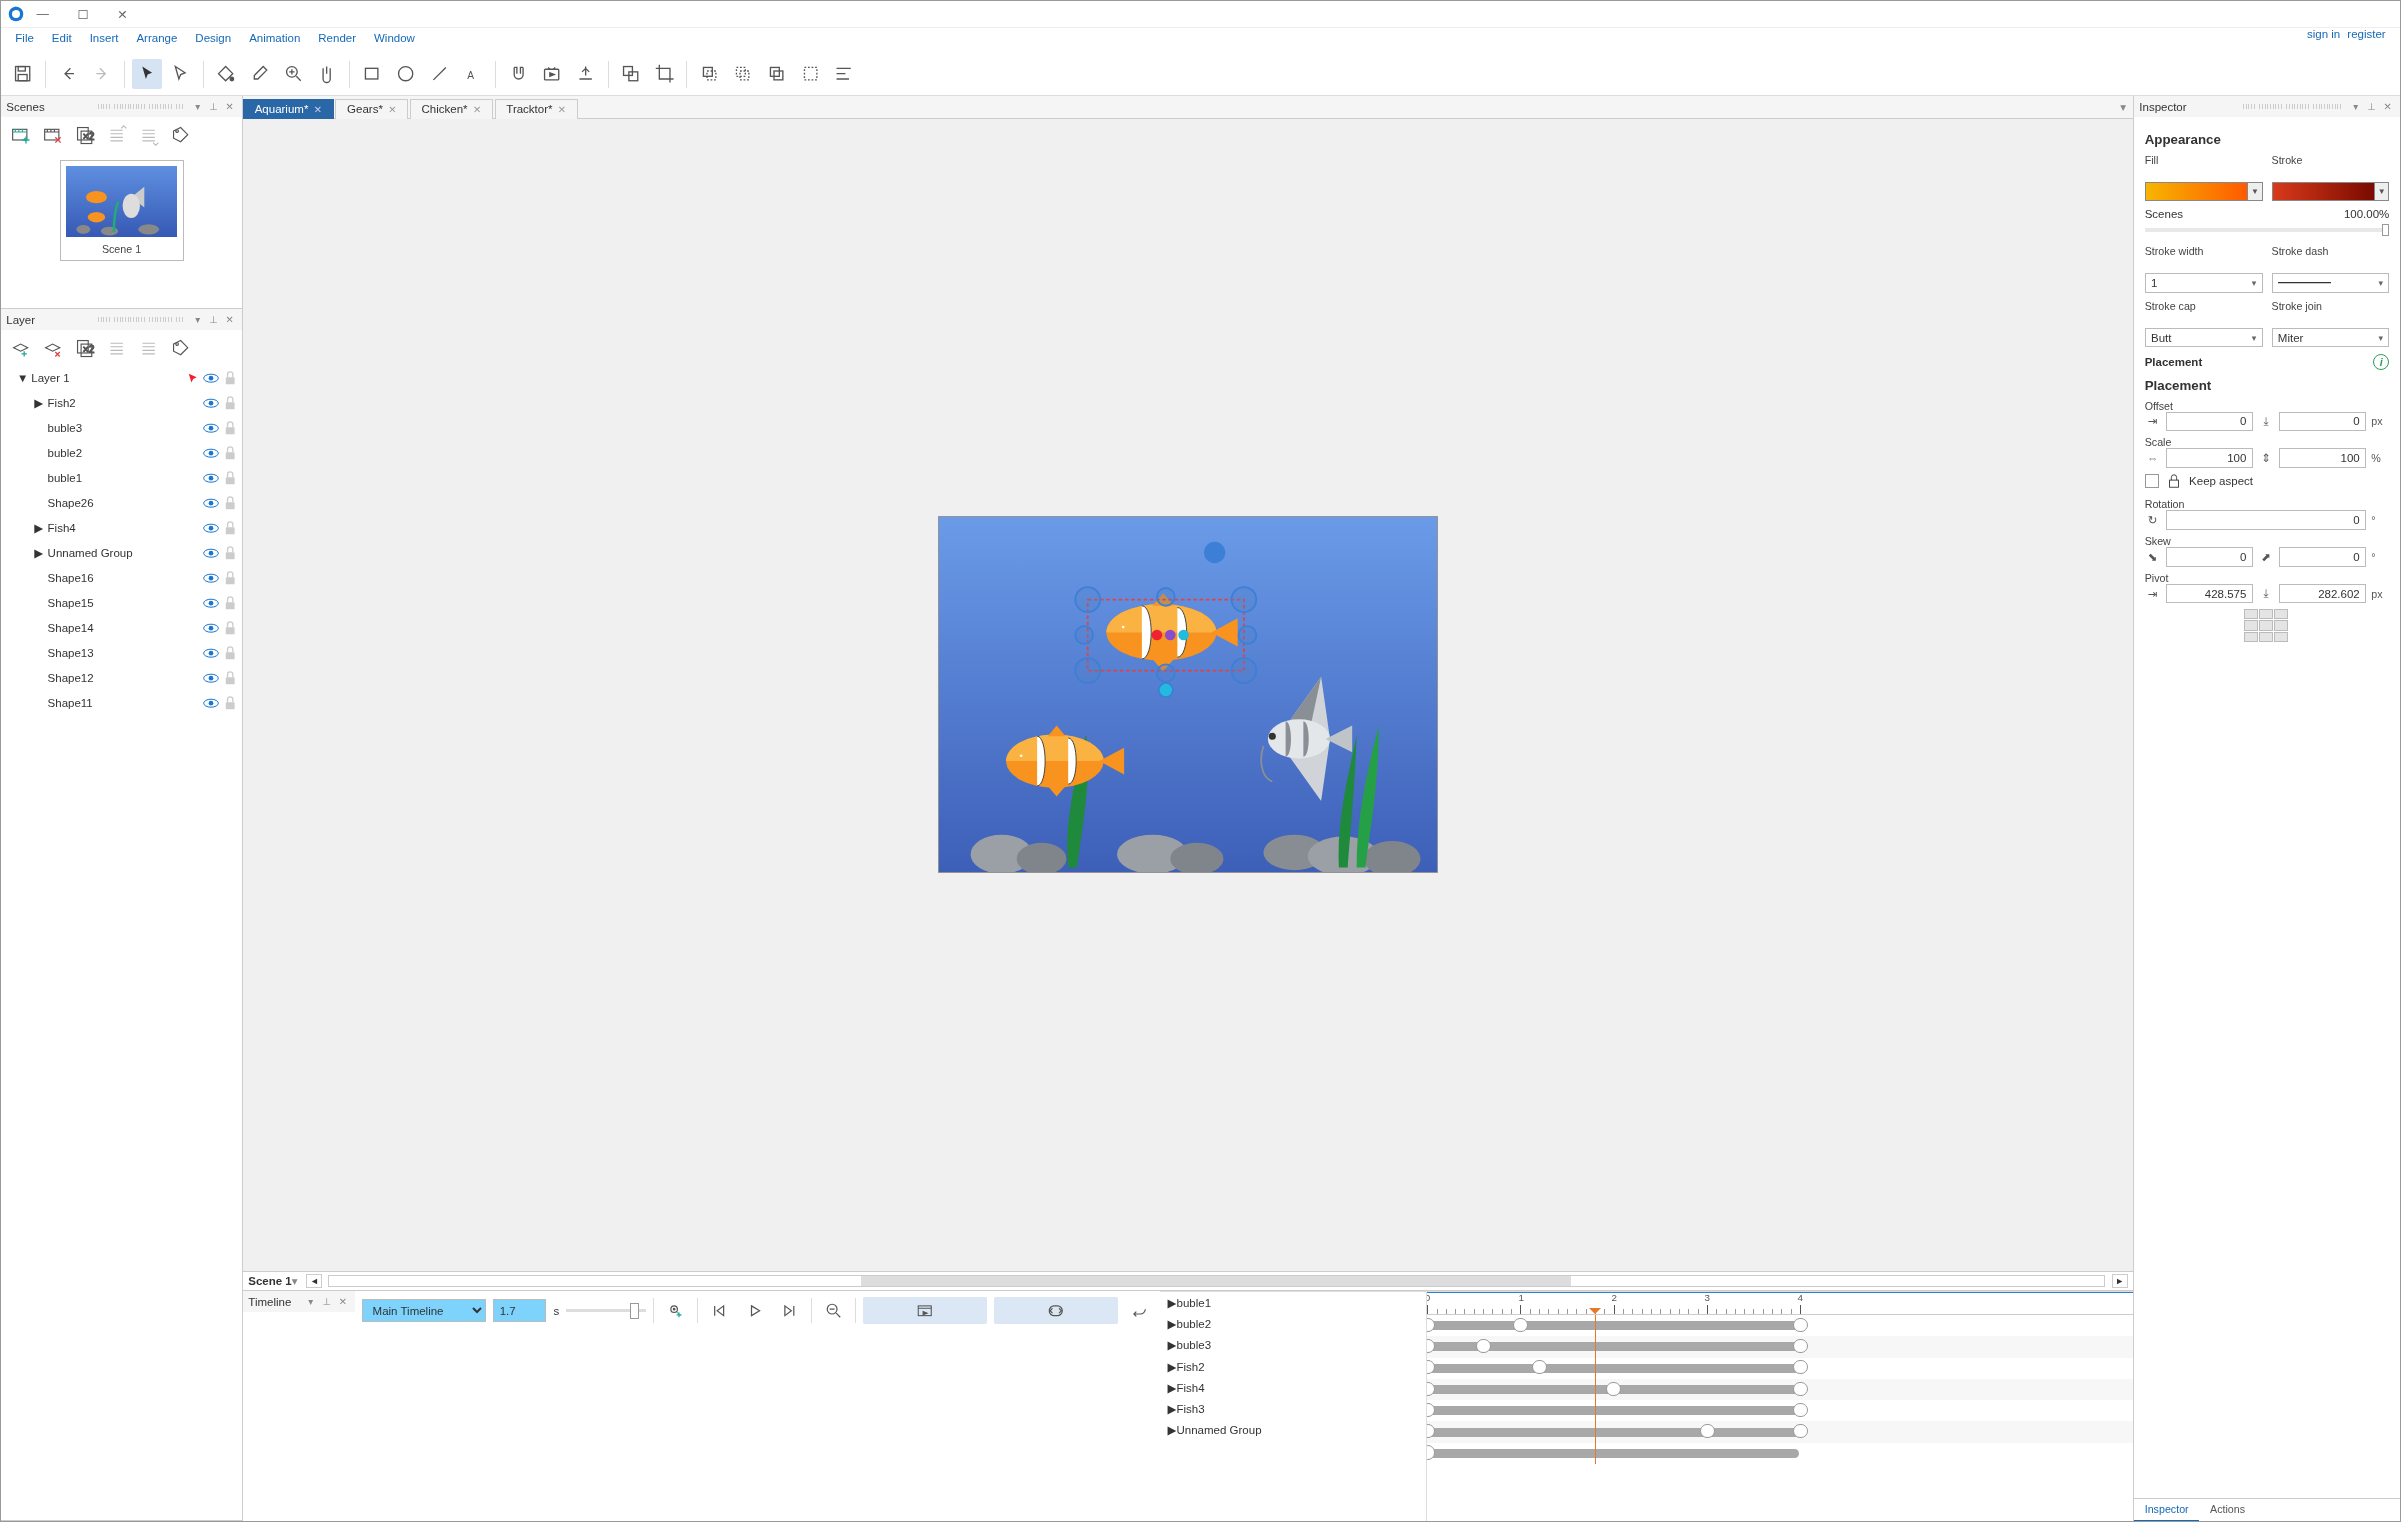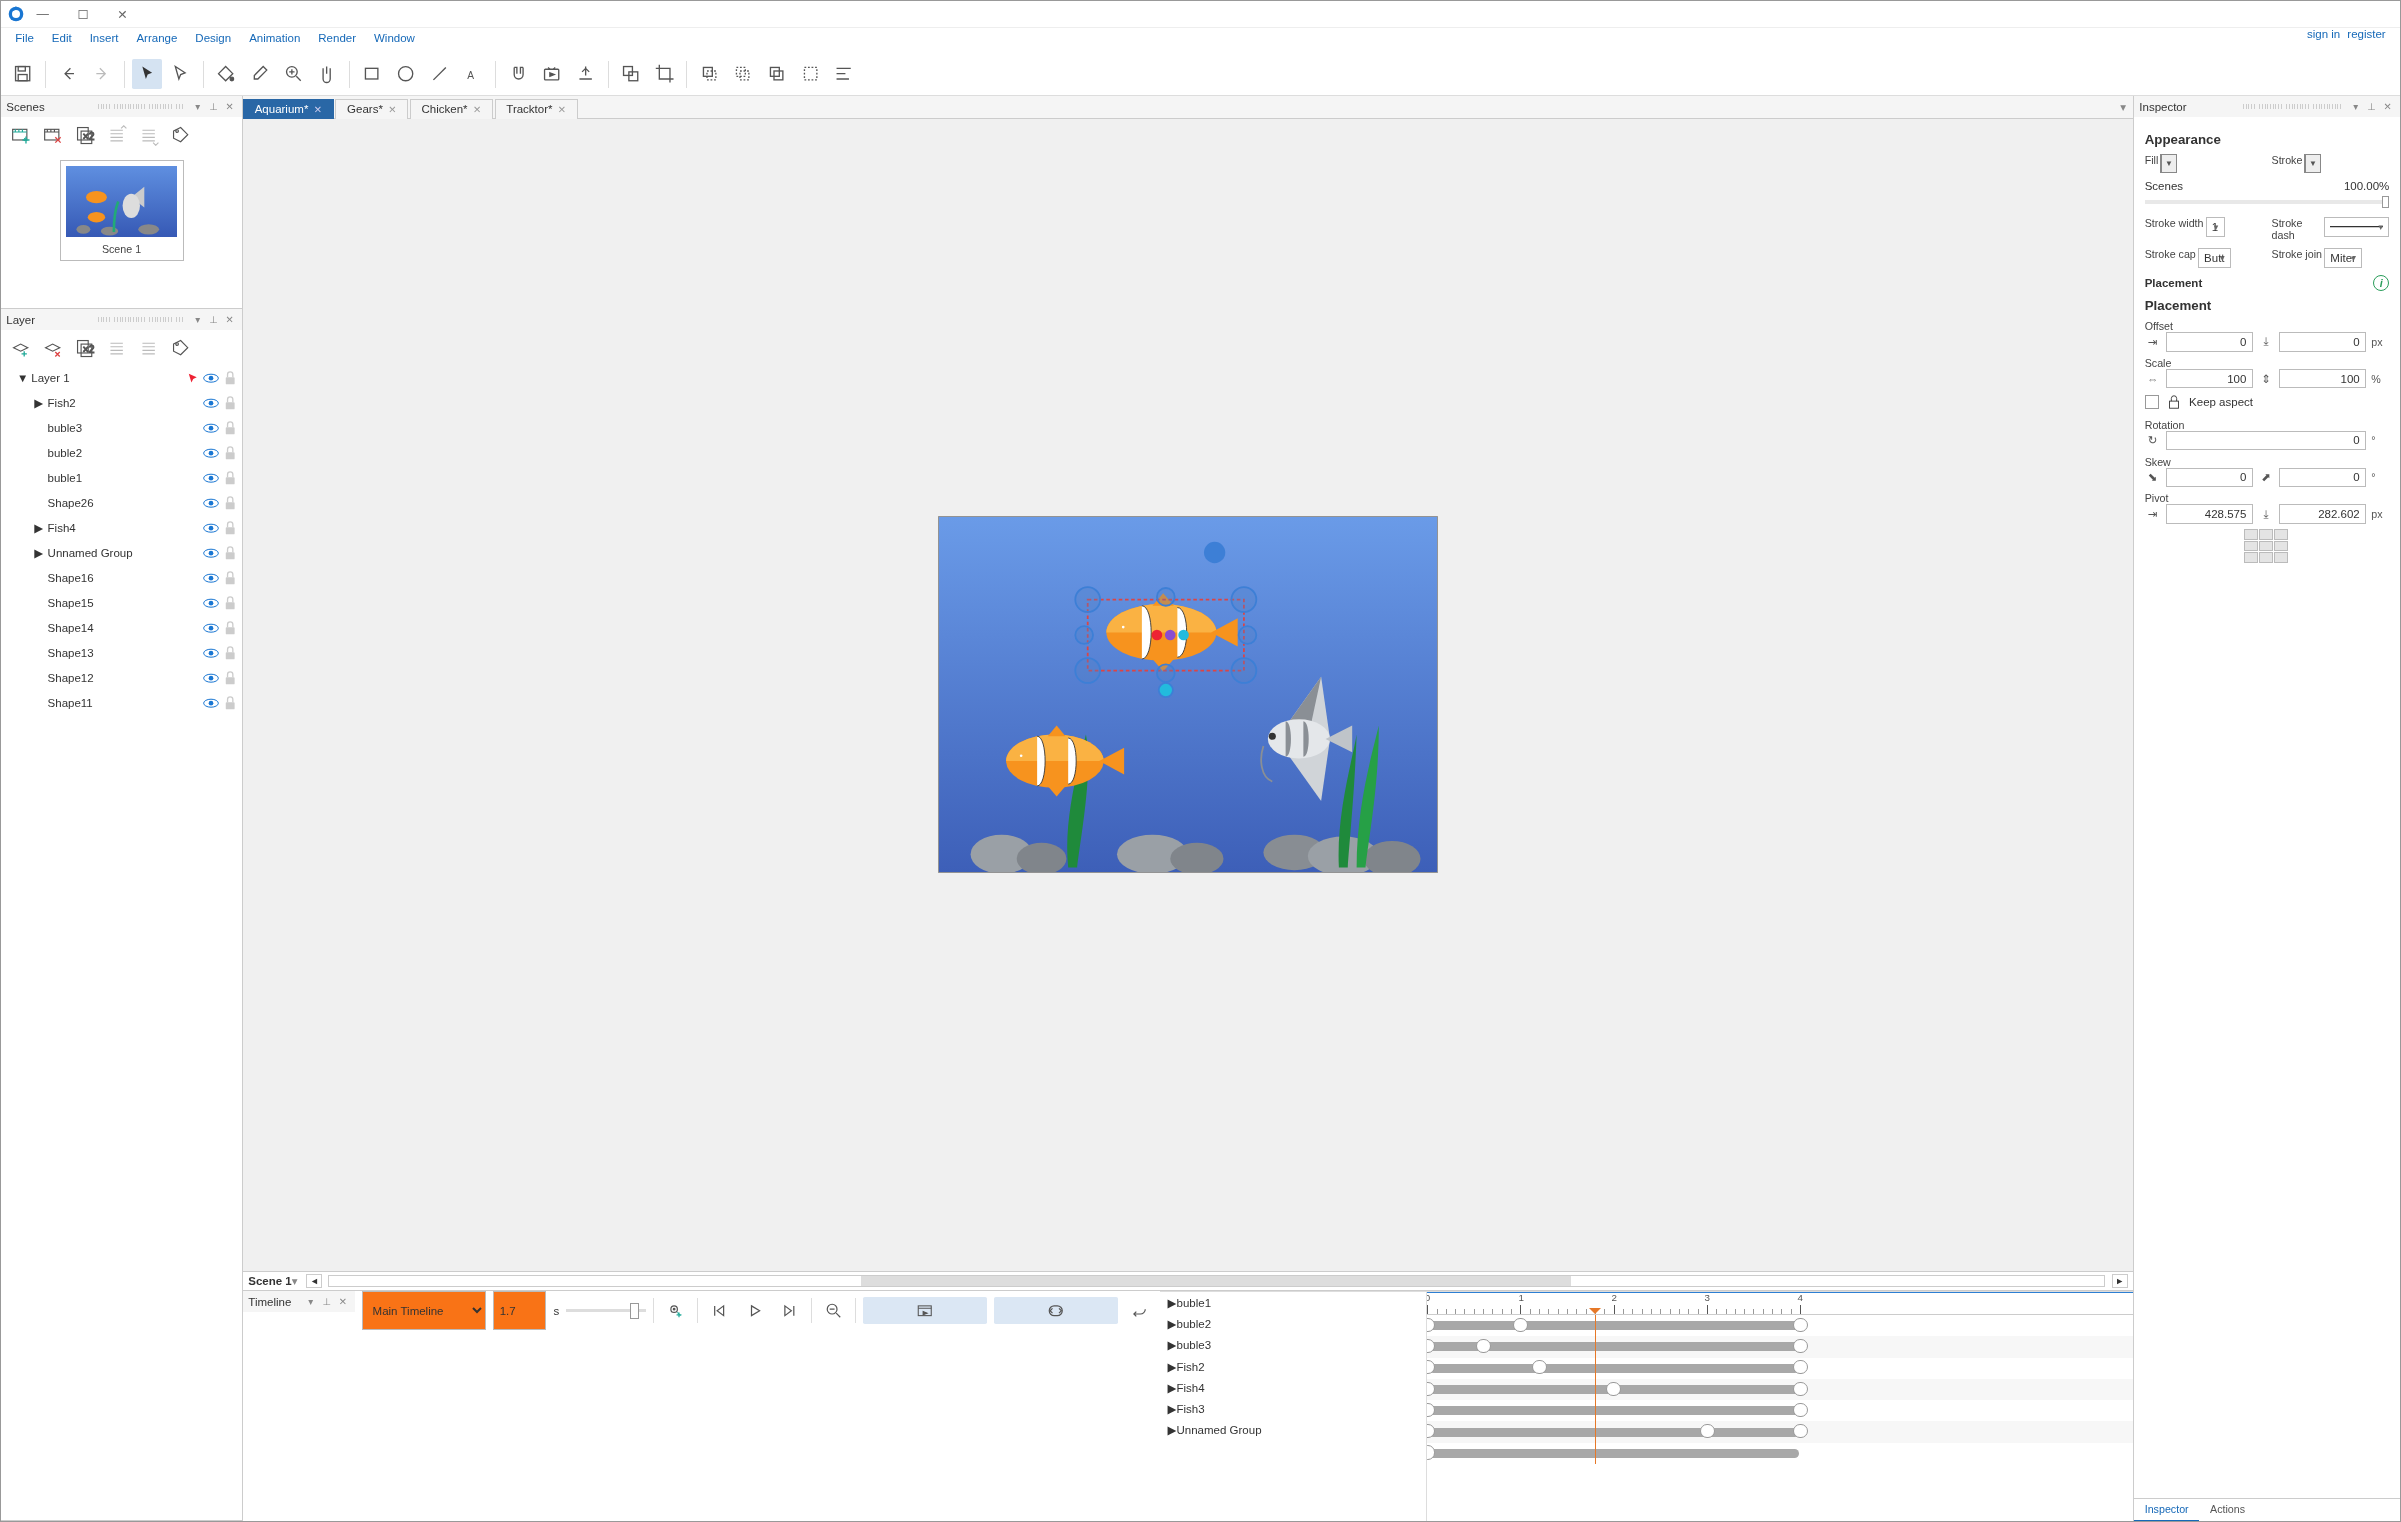--- a/index.html
+++ b/index.html
@@ -54,21 +54,21 @@
 .canvas-area{flex:1;background:#f0f0f0;display:flex;align-items:center;justify-content:center;min-height:0;overflow:hidden;position:relative}
 .canvas{width:498px;height:355px;background:linear-gradient(#6a9be8 0%,#3d5fb8 100%);position:relative;box-shadow:0 0 0 0.9px #888}
 .scene-row{display:flex;align-items:center;height:19.5px;border-top:0.9px solid #ccc;background:#fff;padding:0 5.3px;font-size:10.7px}
 .scene-row .sn{font-weight:bold;flex:0 0 auto}
 .scene-row .sdd{margin-left:auto;margin-right:7.1px;color:#888}
 .scene-row .hscroll{flex:1;height:12.4px;border:0.9px solid #ccc;margin:0 5.3px;display:flex;align-items:center}
 .scene-row .hscroll .th{width:40%;height:100%;background:#ddd;margin:0 auto}
 .scene-row .nb{width:16px;height:14.2px;border:0.9px solid #ccc;display:flex;align-items:center;justify-content:center;font-size:9px;margin-left:1.8px;cursor:pointer}
 .timeline{height:231px;display:flex;border-top:0.9px solid #ccc}
 .tl-ctrl{display:flex;align-items:center;height:39px;padding:3.6px 7.1px;gap:7.1px}
-.tl-ctrl select,.tl-ctrl input{height:39px;border:0.9px solid #bbb;padding:0 5.3px;background:#f97316}
+.tl-ctrl select,.tl-ctrl input{height:23px;border:0.9px solid #bbb;padding:0 5.3px;background:#7dd3fc}
 .tl-ctrl .sel{width:124px}
 .tl-ctrl .tin{width:53px}
 .tl-ctrl .slider{width:80px;height:16px;position:relative;display:flex;align-items:center}
 .tl-ctrl .slider .tr{flex:1;height:3.6px;background:#ddd}
 .tl-ctrl .slider .kn{position:absolute;right:7.1px;width:9px;height:16px;background:#fff;border:0.9px solid #999}
 .tbtn2{width:28.4px;height:27px;display:flex;align-items:center;justify-content:center;cursor:pointer;border-radius:1.8px}
 .tbtn2.sel{background:#dbe7f4}
 .tbtn2 svg{width:19.5px;height:19.5px}
 .vsep{width:0.9px;height:25px;background:#ddd}
 .tl-body{flex:1;display:flex;min-height:0;border-top:0.9px solid #ddd}
@@ -84,21 +84,21 @@
 .tl-track{height:21.3px;position:relative}
 .tl-track:nth-child(even){background:#f7f7f7}
 .tl-track .bar{position:absolute;top:6.2px;height:9px;background:#a8a8a8;border-radius:4.4px}
 .tl-track .kf{position:absolute;top:2.7px;width:14.2px;height:14.2px;background:#fff;border:1.8px solid #999;border-radius:50%}
 .tl-play{position:absolute;top:0;bottom:0;width:0.9px;background:#e67828;z-index:5}
 .tl-play::before{content:"";position:absolute;top:-7.1px;left:-6.2px;border:6.2px solid transparent;border-top-color:#e67828}
 .rightcol{width:267px;border-left:0.9px solid #ccc;display:flex;flex-direction:column}
 .insp-body{flex:1;overflow-y:auto;padding:9px 10.7px}
 .sect-h{font-weight:bold;font-size:13.3px;margin:5.3px 0 7.1px 0}
 .fieldrow{display:flex;gap:9px;margin-bottom:7.1px}
-.field{flex:1;display:flex;flex-direction:row;gap:2px}
+.field{flex:1;display:flex;flex-direction:column;gap:16px}
 .flabel{font-size:10.7px;color:#444}
 .swatch{height:19.5px;border:0.9px solid #888;display:flex}
 .swatch .grad{flex:1}
 .swatch .dd{width:14.2px;background:#eee;border-left:0.9px solid #888;display:flex;align-items:center;justify-content:center;font-size:8px;color:#555}
 .valrow{display:flex;justify-content:space-between;align-items:center;font-size:10.7px;color:#444;margin-bottom:3.6px}
 .opslider{height:12.4px;position:relative;margin-bottom:9px}
 .opslider .tr{position:absolute;top:4.4px;left:0;right:0;height:3.6px;background:#e8e8e8}
 .opslider .kn{position:absolute;right:0;top:0;width:7.1px;height:12.4px;background:#fff;border:0.9px solid #999}
 .combo{height:19.5px;border:0.9px solid #bbb;display:flex;align-items:center;padding:0 5.3px;background:#fff;position:relative}
 .combo::after{content:"▾";position:absolute;right:5.3px;font-size:9px;color:#666}

